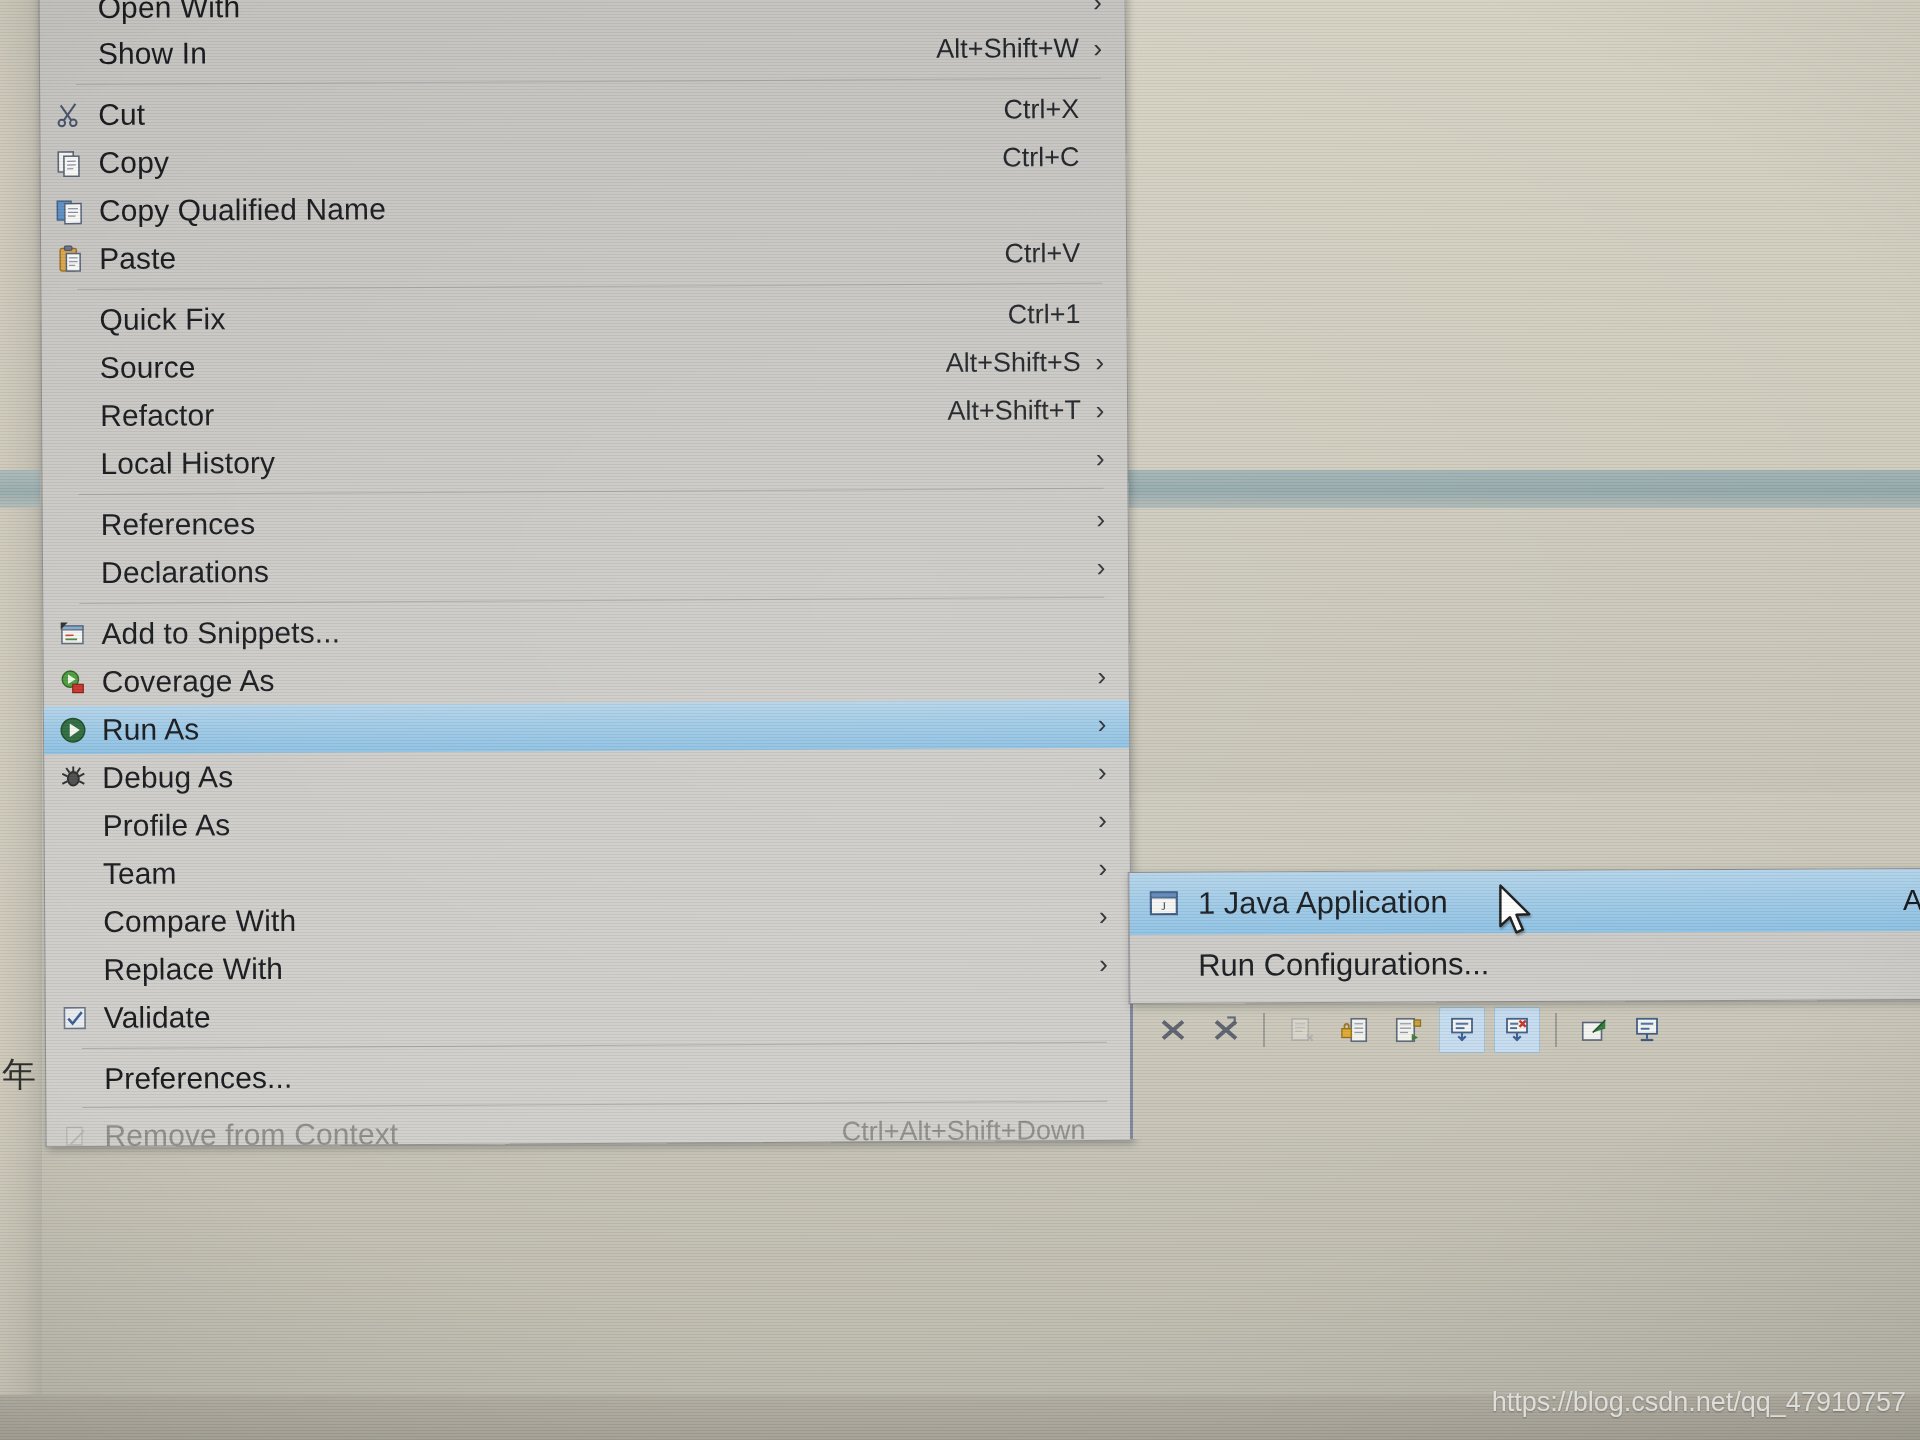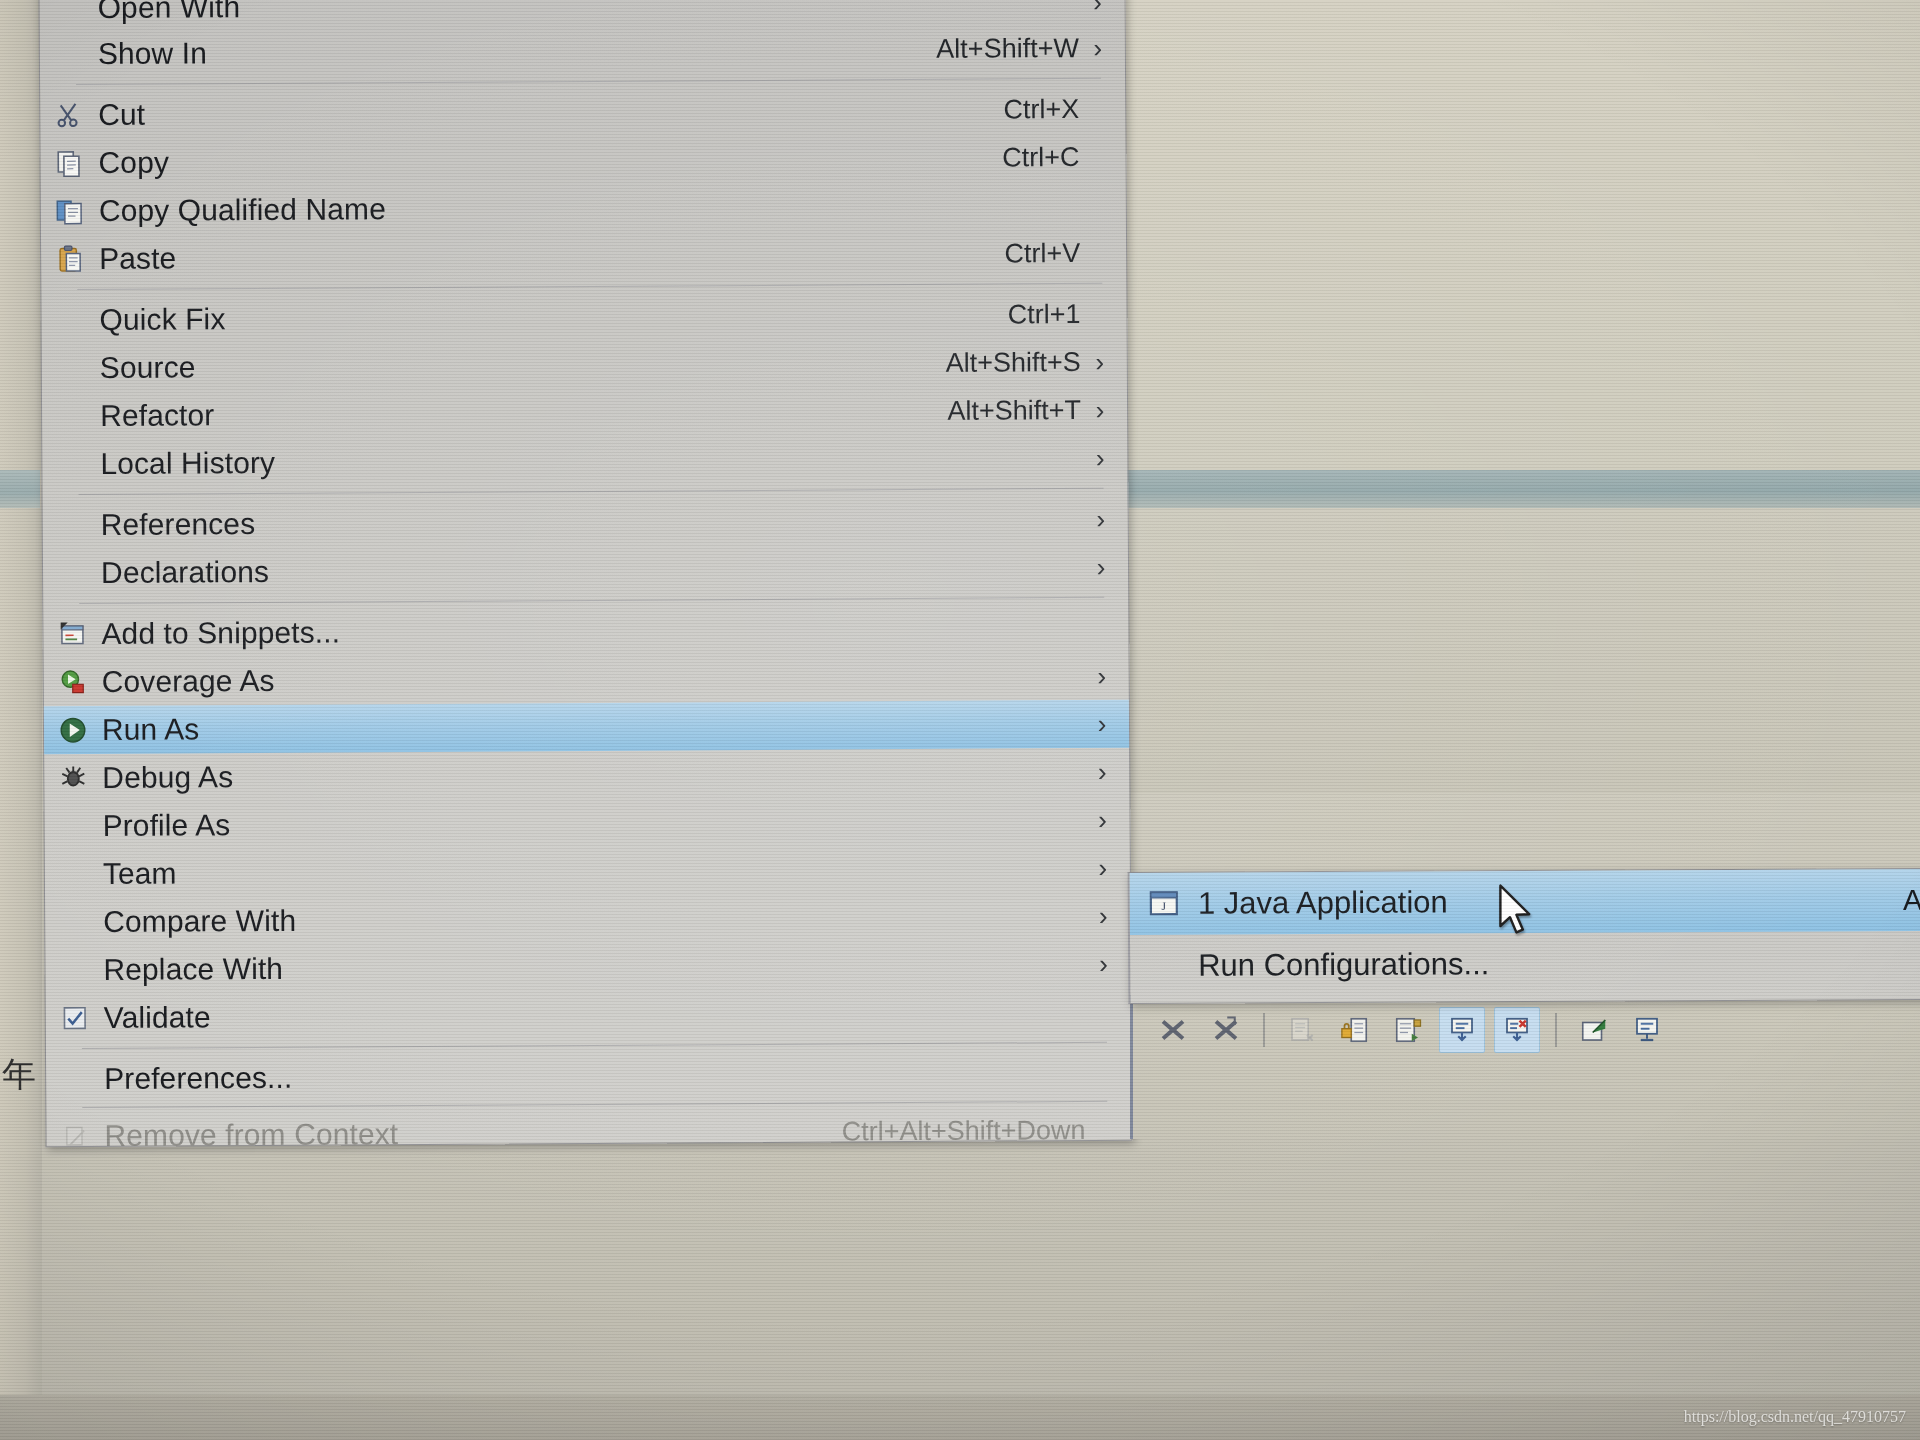--- a/index.html
+++ b/index.html
@@ -97,22 +97,22 @@
     position:absolute;left:1130px;top:995px;width:790px;height:140px;
     background:linear-gradient(180deg,#cbc8ba 0%,#c6c3b6 100%);
     border-top:4px solid #5f6f8e;border-left:3px solid #7d8599;z-index:35;
   }
   #ctoolbar{display:flex;align-items:center;height:62px;padding-left:18px;gap:9px;}
   .tbtn{width:44px;height:44px;display:flex;align-items:center;justify-content:center;}
   .tbtn.active{background:#c5ddf0;border:1px solid #9cc2dc;border-radius:2px;}
   .tdiv{width:2px;height:34px;background:#9a9a96;margin:0 6px;}
 
   
-  #wm{position:absolute;right:14px;bottom:14px;font-size:16px;color:#e7e6e3;
-      opacity:.88;z-index:70;font-family:Liberation Serif, serif;
+  #wm{position:absolute;right:14px;bottom:22px;font-size:27px;color:#e7e6e3;
+      opacity:.88;z-index:70;font-family:Liberation Sans, sans-serif;
       text-shadow:0 1px 2px rgba(0,0,0,.35);}
 </style>
 </head>
 <body>
 
 <div id="photo">
 
   <div class="bg-panel" id="bg-editor"></div>
   <div class="bg-panel" id="bg-blueband"></div>
   <div class="bg-panel" id="bg-editor2"></div>

